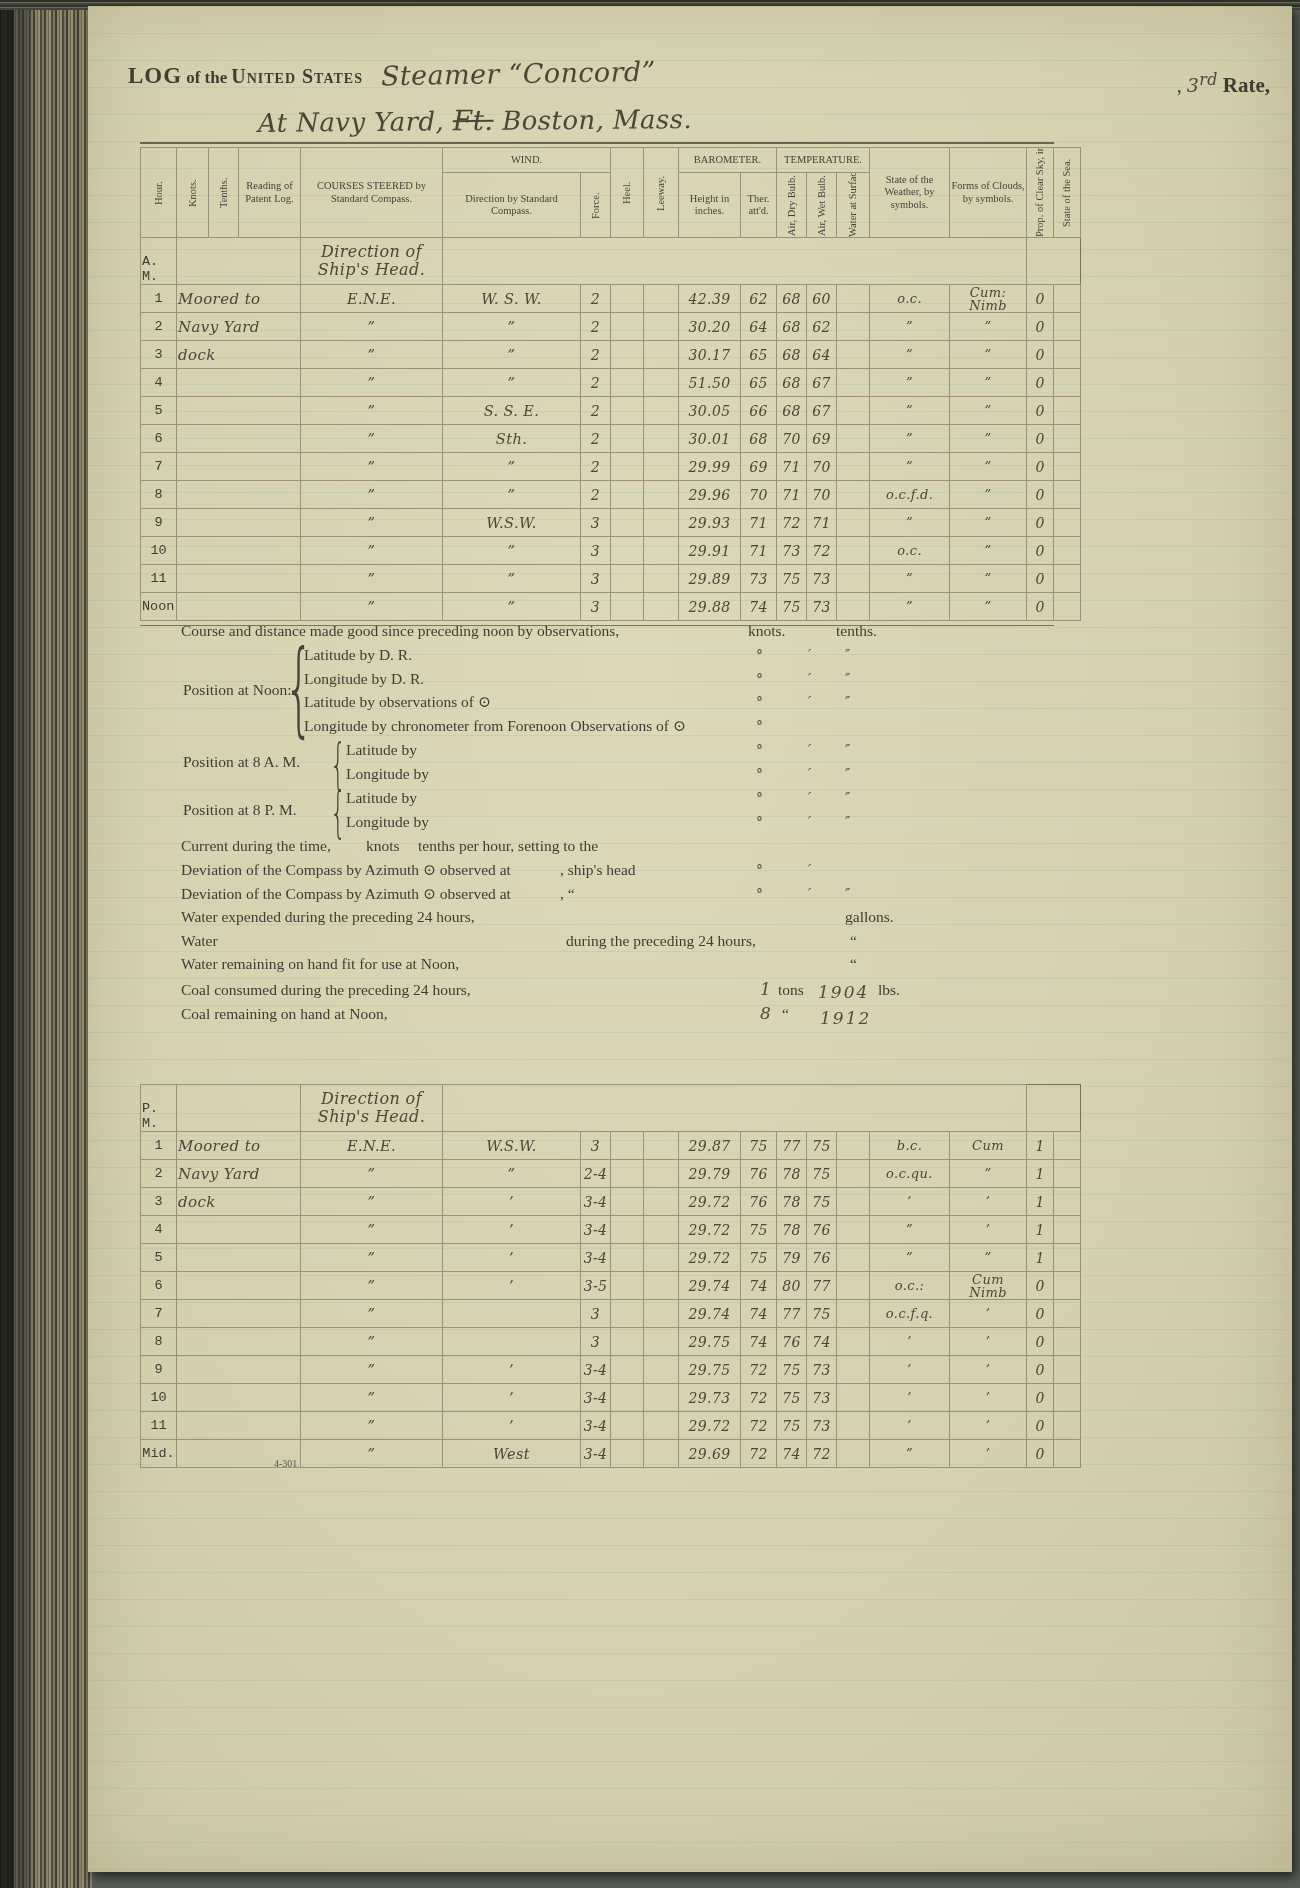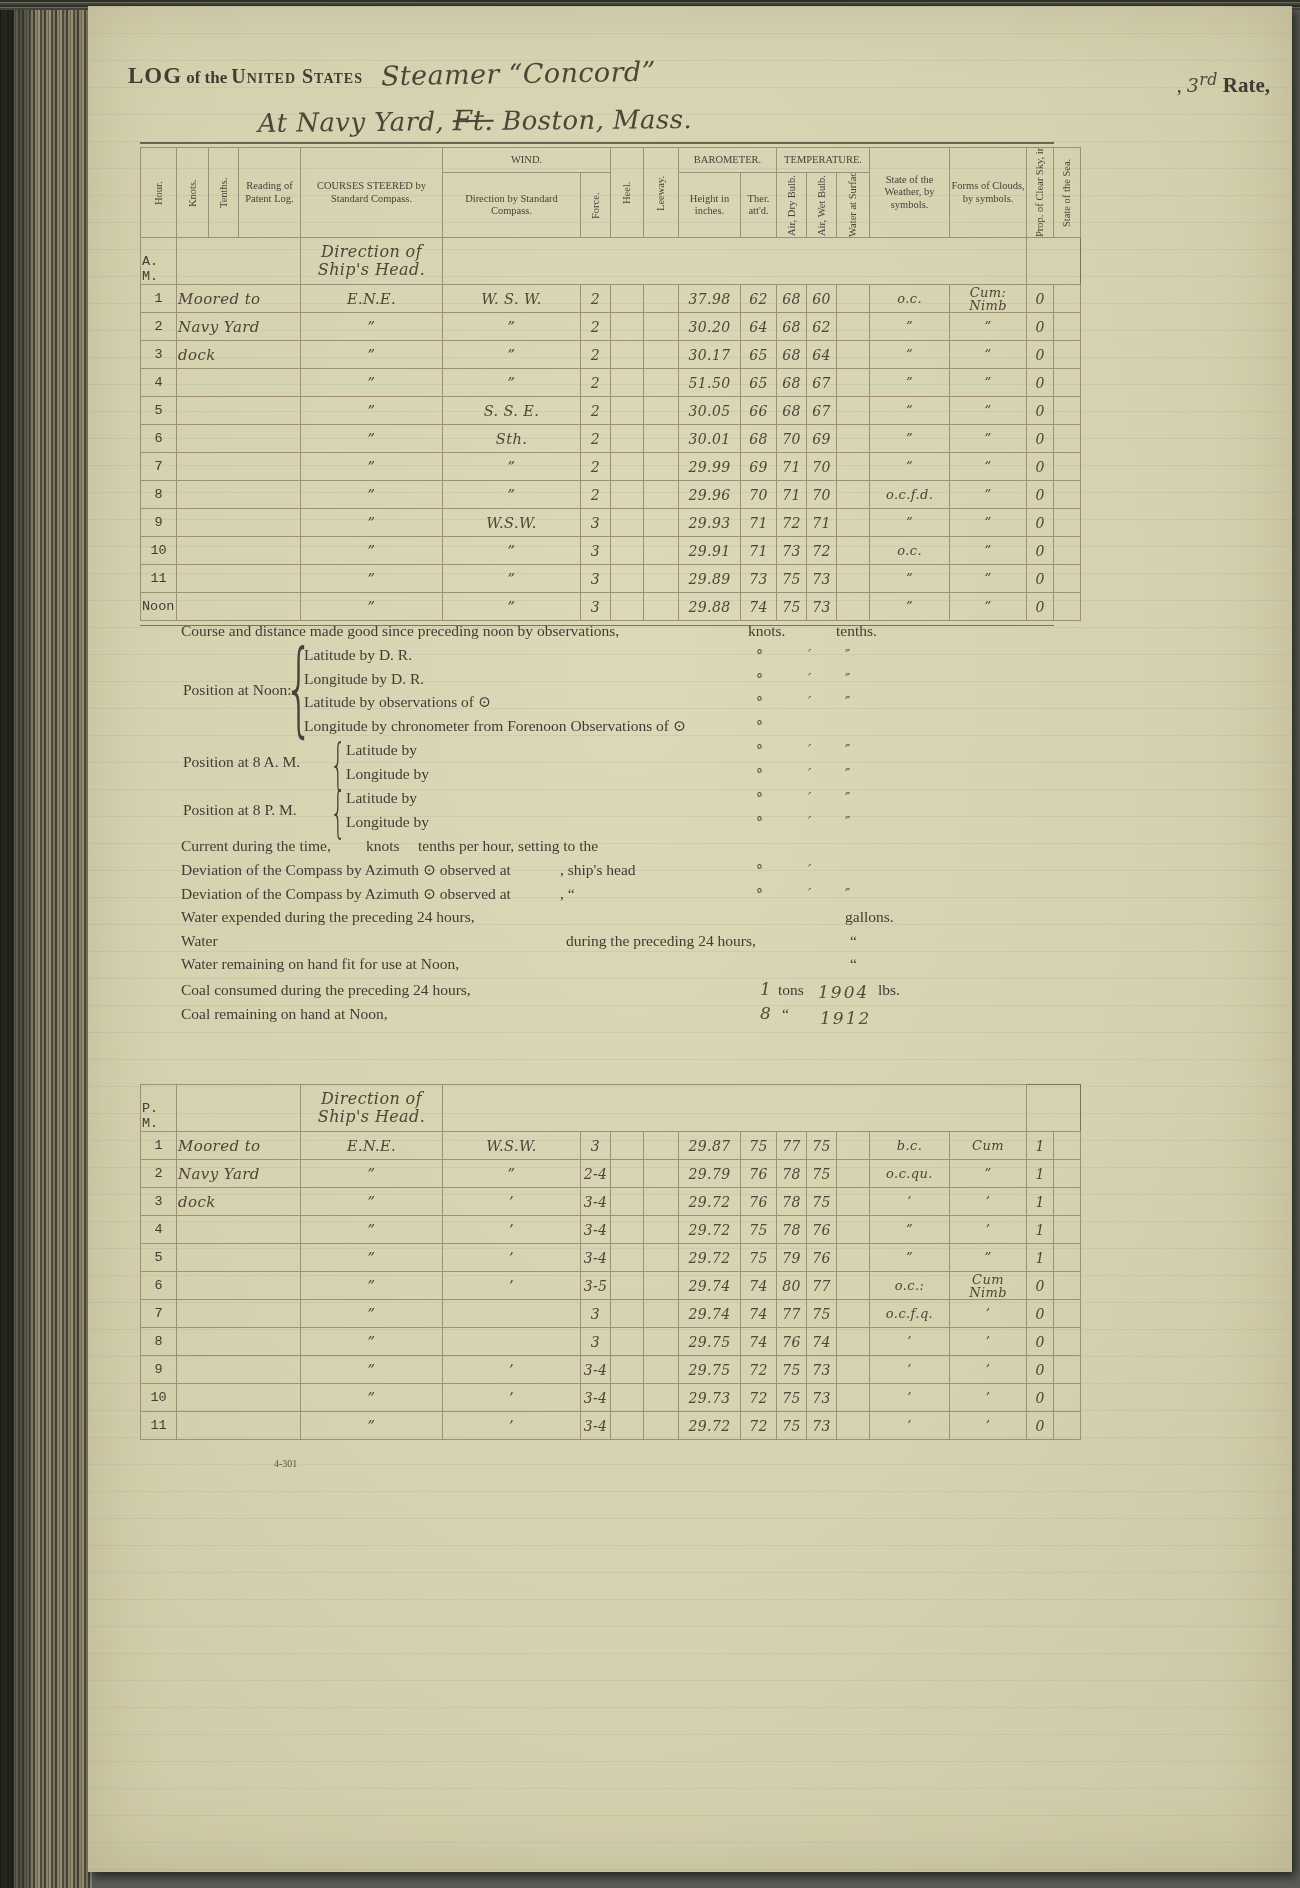--- a/index.html
+++ b/index.html
@@ -171,21 +171,21 @@
     </tbody>
     <tbody>
     <tr>
             <td class="printed c-hour">1</td>
             <td colspan="3" class="hw c-remark">Moored to</td>
             <td class="hw c-course">E.N.E.</td>
             <td class="hw c-wind">W. S. W.</td>
             <td class="hw c-force">2</td>
             <td class="c-heel"></td>
             <td class="c-leeway"></td>
-            <td class="hw c-height">37.98</td>
+            <td class="hw c-height">42.39</td>
             <td class="hw c-ther">62</td>
             <td class="hw c-dry">68</td>
             <td class="hw c-wet">60</td>
             <td class="hw c-water"></td>
             <td class="hw c-weather">o.c.</td>
             <td class="hw c-clouds">Cum:
 Nimb</td>
             <td class="hw c-sky">0</td>
             <td class="c-sea"></td>
           </tr>
@@ -696,18 +696,36 @@
             <td class="hw c-height">29.72</td>
             <td class="hw c-ther">72</td>
             <td class="hw c-dry">75</td>
             <td class="hw c-wet">73</td>
             <td class="hw c-water"></td>
             <td class="hw c-weather">’</td>
             <td class="hw c-clouds">’</td>
             <td class="hw c-sky">0</td>
             <td class="c-sea"></td>
           </tr>
+          <tr>
+            <td class="printed c-hour">Mid.</td>
+            <td colspan="3" class="hw c-remark"></td>
+            <td class="hw c-course">”</td>
+            <td class="hw c-wind">West</td>
+            <td class="hw c-force">3-4</td>
+            <td class="c-heel"></td>
+            <td class="c-leeway"></td>
+            <td class="hw c-height">29.69</td>
+            <td class="hw c-ther">72</td>
+            <td class="hw c-dry">74</td>
+            <td class="hw c-wet">72</td>
+            <td class="hw c-water"></td>
+            <td class="hw c-weather">”</td>
+            <td class="hw c-clouds">’</td>
+            <td class="hw c-sky">0</td>
+            <td class="c-sea"></td>
+          </tr>
         </tbody>
   </table>
   </div>
 
   <div class="form-number">4-301</div>
 </div>
 
 </body></html>

